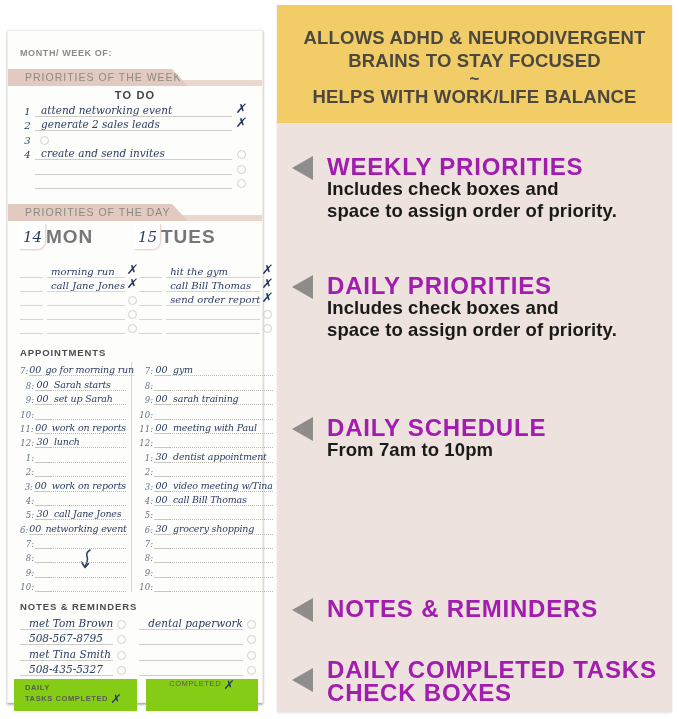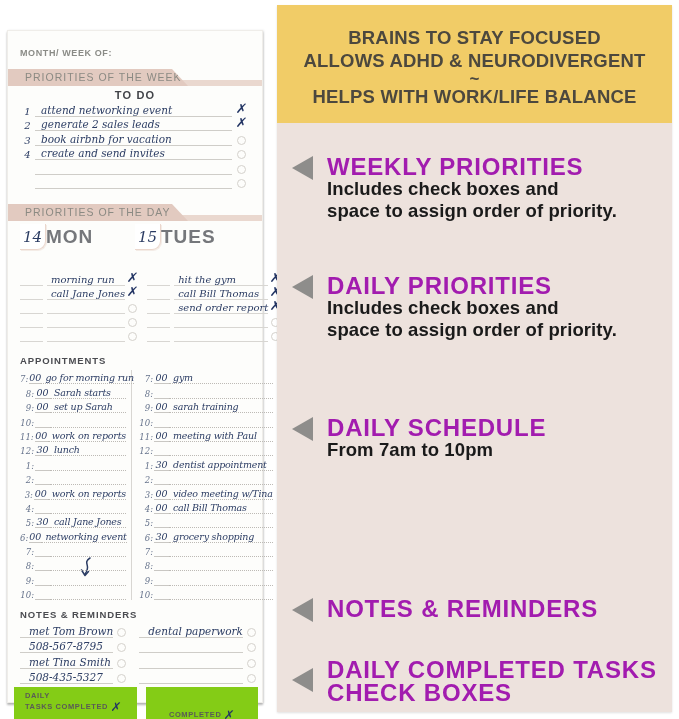--- a/index.html
+++ b/index.html
@@ -37,21 +37,21 @@
   .ring{display:inline-block;width:7px;height:7px;border:1px solid #D4D1CC;border-radius:50%;
         margin-bottom:-3px;background:transparent;}
 
   .day-header{display:flex;margin-top:3px;height:28px;}
   .day-col-head{display:flex;align-items:flex-start;width:120px;}
   .datebox{width:25px;height:25px;background:#fff;border-right:1px solid #EBD7CD;border-bottom:1px solid #EBD7CD;
            border-bottom-right-radius:9px;display:flex;align-items:center;justify-content:center;
            font-size:15px;box-shadow:1px 1px 0 rgba(226,202,192,.35);}
   .dayname{font-size:19px;font-weight:bold;color:#75777B;letter-spacing:1px;line-height:25px;}
 
-  .day-priorities{display:flex;gap:8px;margin-top:20px;}
+  .day-priorities{display:flex;gap:0;margin-top:12px;}
   .prio-col{flex:1;}
   .prio-row{display:flex;align-items:flex-end;height:14px;}
   .lead{width:23px;border-bottom:1px solid #D8D6D2;margin-right:4px;}
   .pline{flex:1;border-bottom:1px solid #D8D6D2;font-size:10px;line-height:11px;padding-left:4px;white-space:nowrap;}
 
   .sec-title{font-size:9.5px;font-weight:bold;color:#4A4B50;letter-spacing:.9px;}
   .appt-title{margin-top:13px;}
   .appt-grid{display:flex;margin-top:4px;}
   .appt-col{width:111px;box-sizing:border-box;padding-right:5px;}
   .appt-col-right{width:auto;flex:1;border-left:1px solid #D8D6D2;padding-left:7px;padding-right:0;}
@@ -68,22 +68,22 @@
   .note-col{flex:1;}
   .note-row{display:flex;align-items:flex-end;height:15.5px;justify-content:space-between;}
   .note-line{flex:1;border-bottom:1px solid #CFCDC8;font-size:10.5px;line-height:12px;padding-left:9px;white-space:nowrap;}
   .note-slot{width:13px;text-align:right;}
 
   .comp-row{display:flex;gap:9px;margin:3px -8px 0 -6px;}
   .comp-box{flex:1;height:32px;background:#84cc16;box-sizing:border-box;}
   .comp-left{padding:4px 0 0 11px;}
   .comp-l1,.comp-l2{font-size:7.5px;font-weight:bold;color:#5A5B56;letter-spacing:.6px;line-height:9.5px;}
   .comp-x{font-size:12px;margin-left:3px;vertical-align:-2px;}
-  .comp-right{display:flex;align-items:flex-end;justify-content:center;
-              font-size:7.5px;font-weight:bold;color:#5A5B56;letter-spacing:.6px;}
+  .comp-right{display:flex;align-items:flex-start;justify-content:center;
+              font-size:7.5px;font-weight:normal;color:#5A5B56;letter-spacing:.6px;}
 
   
   .panel{position:absolute;left:277px;top:5px;width:395px;height:707px;background:#EDE2DD;
          box-shadow:0 1px 2px rgba(0,0,0,.12);}
   .banner{height:118px;background:#F1CC67;display:flex;flex-direction:column;align-items:center;
           justify-content:center;padding-top:6px;box-sizing:border-box;}
   .banner-line{font-size:18.5px;font-weight:bold;color:#4C483E;letter-spacing:.2px;line-height:23px;text-align:center;}
   .banner-line.tilde{line-height:13px;font-size:17px;}
 
   .features{position:absolute;left:0;top:118px;right:0;bottom:0;}
@@ -123,21 +123,20 @@
         <span class="todo-line hw">attend networking event</span>
         <span class="mark-slot"><span class="xmark">✗</span></span>
       </div>
       <div class="todo-row">
         <span class="todo-num hw">2</span>
         <span class="todo-line hw">generate 2 sales leads</span>
         <span class="mark-slot"><span class="xmark">✗</span></span>
       </div>
       <div class="todo-row">
         <span class="todo-num hw">3</span>
-        <span class="todo-line hw">book airbnb for vacation</span>
         <span class="mark-slot"><span class="ring"></span></span>
       </div>
       <div class="todo-row">
         <span class="todo-num hw">4</span>
         <span class="todo-line hw">create and send invites</span>
         <span class="mark-slot"><span class="ring"></span></span>
       </div>
       <div class="todo-row">
         <span class="todo-num hw"></span>
         <span class="todo-line hw"></span>
@@ -444,22 +443,22 @@
     </div>
     <div class="comp-box comp-right">
       <span>COMPLETED</span>
         <span class="xmark comp-x hw">✗</span>
     </div>
   </div>
 </div>
 
 <div class="panel">
   <div class="banner">
+      <div class="banner-line">ALLOWS ADHD &amp; NEURODIVERGENT</div>
       <div class="banner-line">BRAINS TO STAY FOCUSED</div>
-      <div class="banner-line">ALLOWS ADHD &amp; NEURODIVERGENT</div>
       <div class="banner-line tilde">~</div>
       <div class="banner-line">HELPS WITH WORK/LIFE BALANCE</div>
     </div>
   <div class="features">
       <div class="feature">
         <span class="tri"></span>
         <div class="ftext">
           <div class="ftitle">WEEKLY PRIORITIES</div>
           <div class="fbody">Includes check boxes and</div>
           <div class="fbody">space to assign order of priority.</div>

